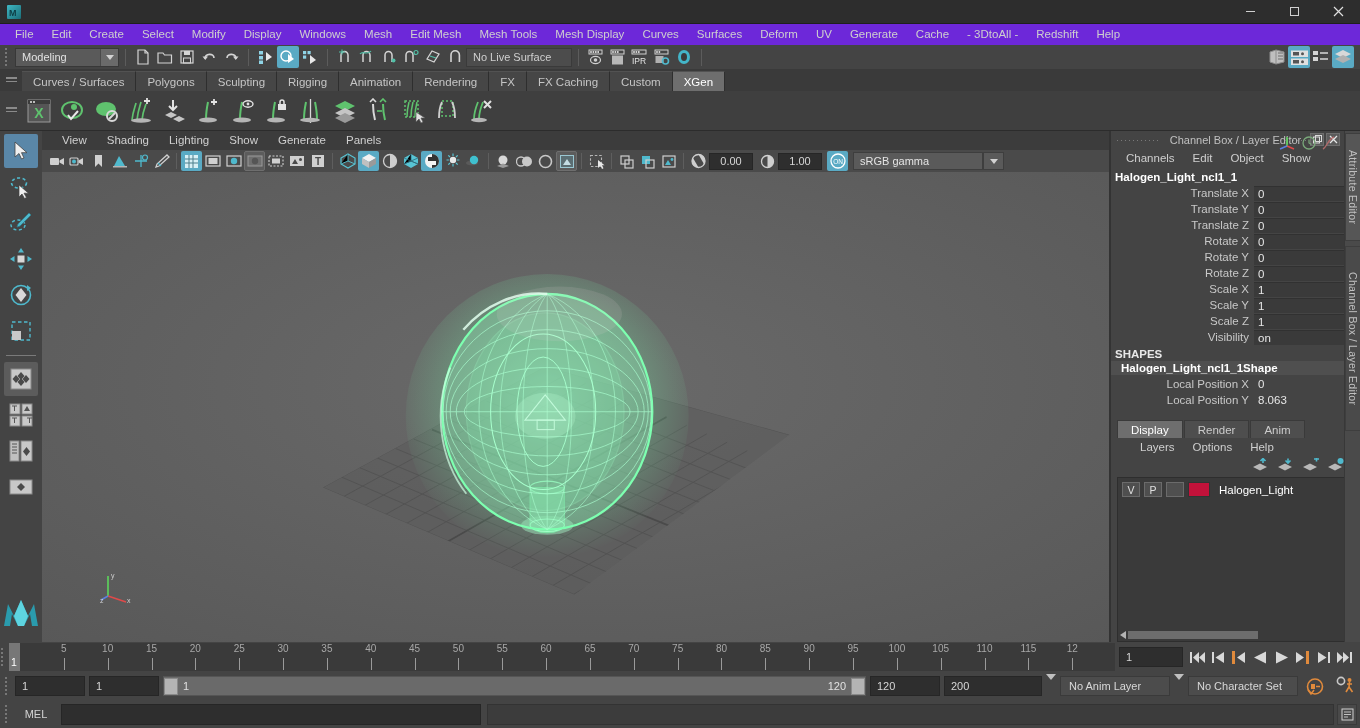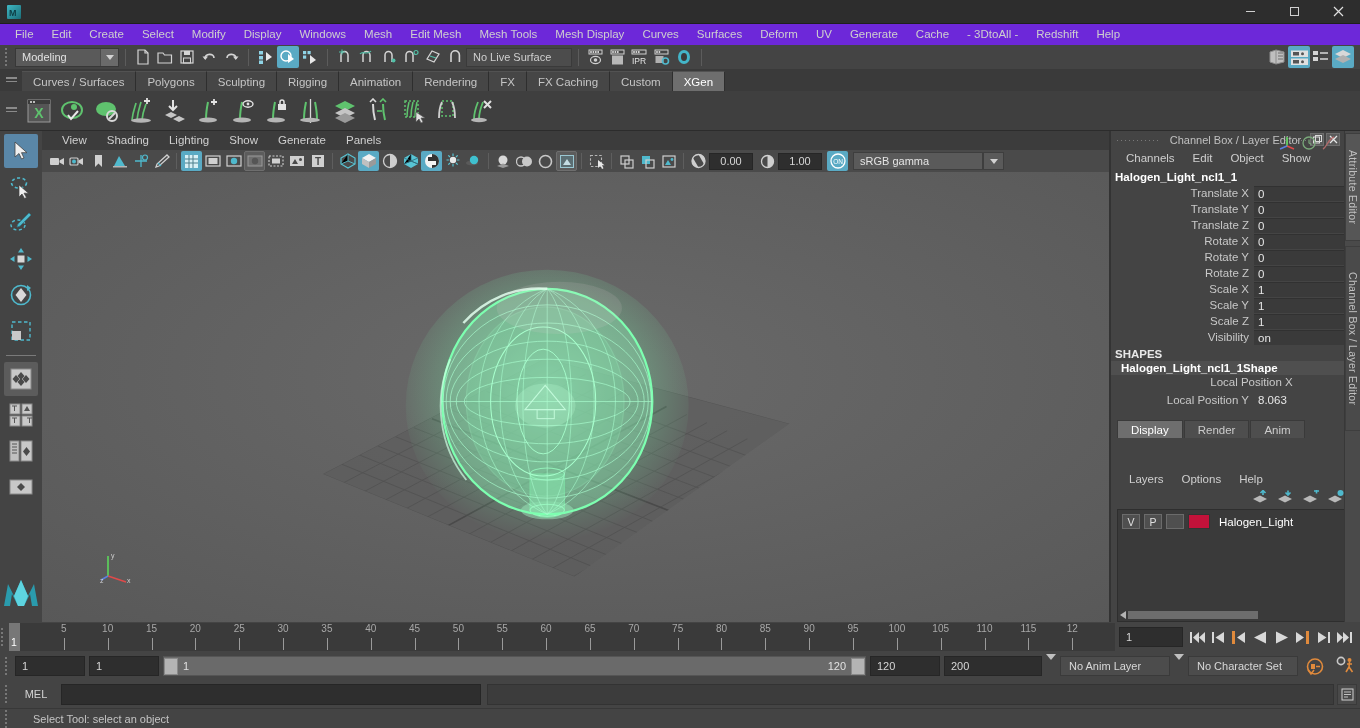--- a/index.html
+++ b/index.html
@@ -120,21 +120,21 @@
   .cb-shape { font-size:11.5px; color:#ffffff; font-weight:bold; padding:1px 0 1px 10px; background:#4f4f4f; }
   .cb-scroll { position:absolute; right:0; top:0; width:13px; height:100%; background:#3d3d3d; }
   .cb-thumb { position:absolute; left:1px; right:1px; top:16px; height:135px; background:#6d6d6d; }
   .arrow-up { width:0;height:0;border-left:5px solid transparent;border-right:5px solid transparent;border-bottom:6px solid #b4b4b4;}
   .arrow-dn { width:0;height:0;border-left:5px solid transparent;border-right:5px solid transparent;border-top:6px solid #b4b4b4;}
 
   .layerpanel { flex:1 1 auto; display:flex; flex-direction:column; min-height:0; background:#444;}
   .ltabs { height:20px; display:flex; align-items:flex-end; flex:0 0 20px; padding-left:6px;}
   .ltab { height:18px; line-height:18px; padding:0 13px; font-size:11.5px; color:#cbcbcb; background:#4e4e4e; border:1px solid #3a3a3a; border-bottom:none; margin-right:1px;}
   .ltab.sel { background:#6e6e6e; color:#ffffff; }
-  .lmenu { height:19px; display:flex; align-items:center; flex:0 0 19px; padding-left:9px;margin-top:32px; }
+  .lmenu { height:19px; display:flex; align-items:center; flex:0 0 19px; padding-left:20px; }
   .lmenu .menuitem { padding:0 9px; font-size:11.5px;height:19px;line-height:19px; }
   .lbtnrow { height:18px; display:flex; align-items:center; justify-content:flex-end; flex:0 0 18px; padding-right:16px; gap:8px;}
   .llist { margin:2px 4px 0 6px; background:#3a3a3a; border:1px solid #2e2e2e; flex:1 1 auto; min-height:0; position:relative;}
   .lrow { display:flex; align-items:center; height:19px; padding:0 4px; gap:4px; margin-top:2px;}
   .lbox { width:18px;height:15px;background:#4f4f4f;border:1px solid #6b6b6b; font-size:10.5px;color:#e0e0e0;display:flex;align-items:center;justify-content:center;}
   .lcolor { width:22px;height:15px;background:#c2123a;border:1px solid #333;}
   .lname { font-size:11.5px;color:#ffffff; padding-left:5px;}
   .lhscroll { position:absolute;left:0;right:0;bottom:0;height:12px;background:#3a3a3a;display:flex;align-items:center;}
   .lhthumb { height:8px;background:#6d6d6d;margin-left:12px;}
 
@@ -1043,21 +1043,21 @@
           <span class="cb-val">1</span>
         </div>
         <div class="cb-row">
           <span class="cb-lab">Visibility</span>
           <span class="cb-val">on</span>
         </div>
 
         <div class="cb-sect">SHAPES</div>
         <div class="cb-shape">Halogen_Light_ncl1_1Shape</div>
 
-        <div class="cb-row" style="margin-top:1px;flex-direction:column;">
+        <div class="cb-row" style="margin-top:1px;">
           <span class="cb-lab">Local Position X</span>
           <span class="cb-val" style="background:#444;border:none;">0</span>
         </div>
         <div class="cb-row">
           <span class="cb-lab">Local Position Y</span>
           <span class="cb-val" style="background:#444;border:none;">8.063</span>
         </div>
 
         <div class="cb-scroll">
           <div style="display:flex;justify-content:center;padding-top:3px;">
@@ -1293,18 +1293,14 @@
     <div class="cmd-in"></div>
     <div class="cmd-out"></div>
     <div class="cmd-btn">
       <svg width="13" height="13" viewBox="0 0 13 13">
           <rect x="1" y="1" width="11" height="11" fill="none" stroke="#cfcfcf" stroke-width="1"></rect>
           <path d="M3 4 h7 M3 6.5 h7 M3 9 h4" stroke="#cfcfcf" stroke-width="0.9"></path>
         </svg>
     </div>
   </div>
 
-  <div class="helprow">
-    <div class="grip"></div>
-    <div class="helptext">Select Tool: select an object</div>
-  </div>
 
 </div>
 
 </body></html>

